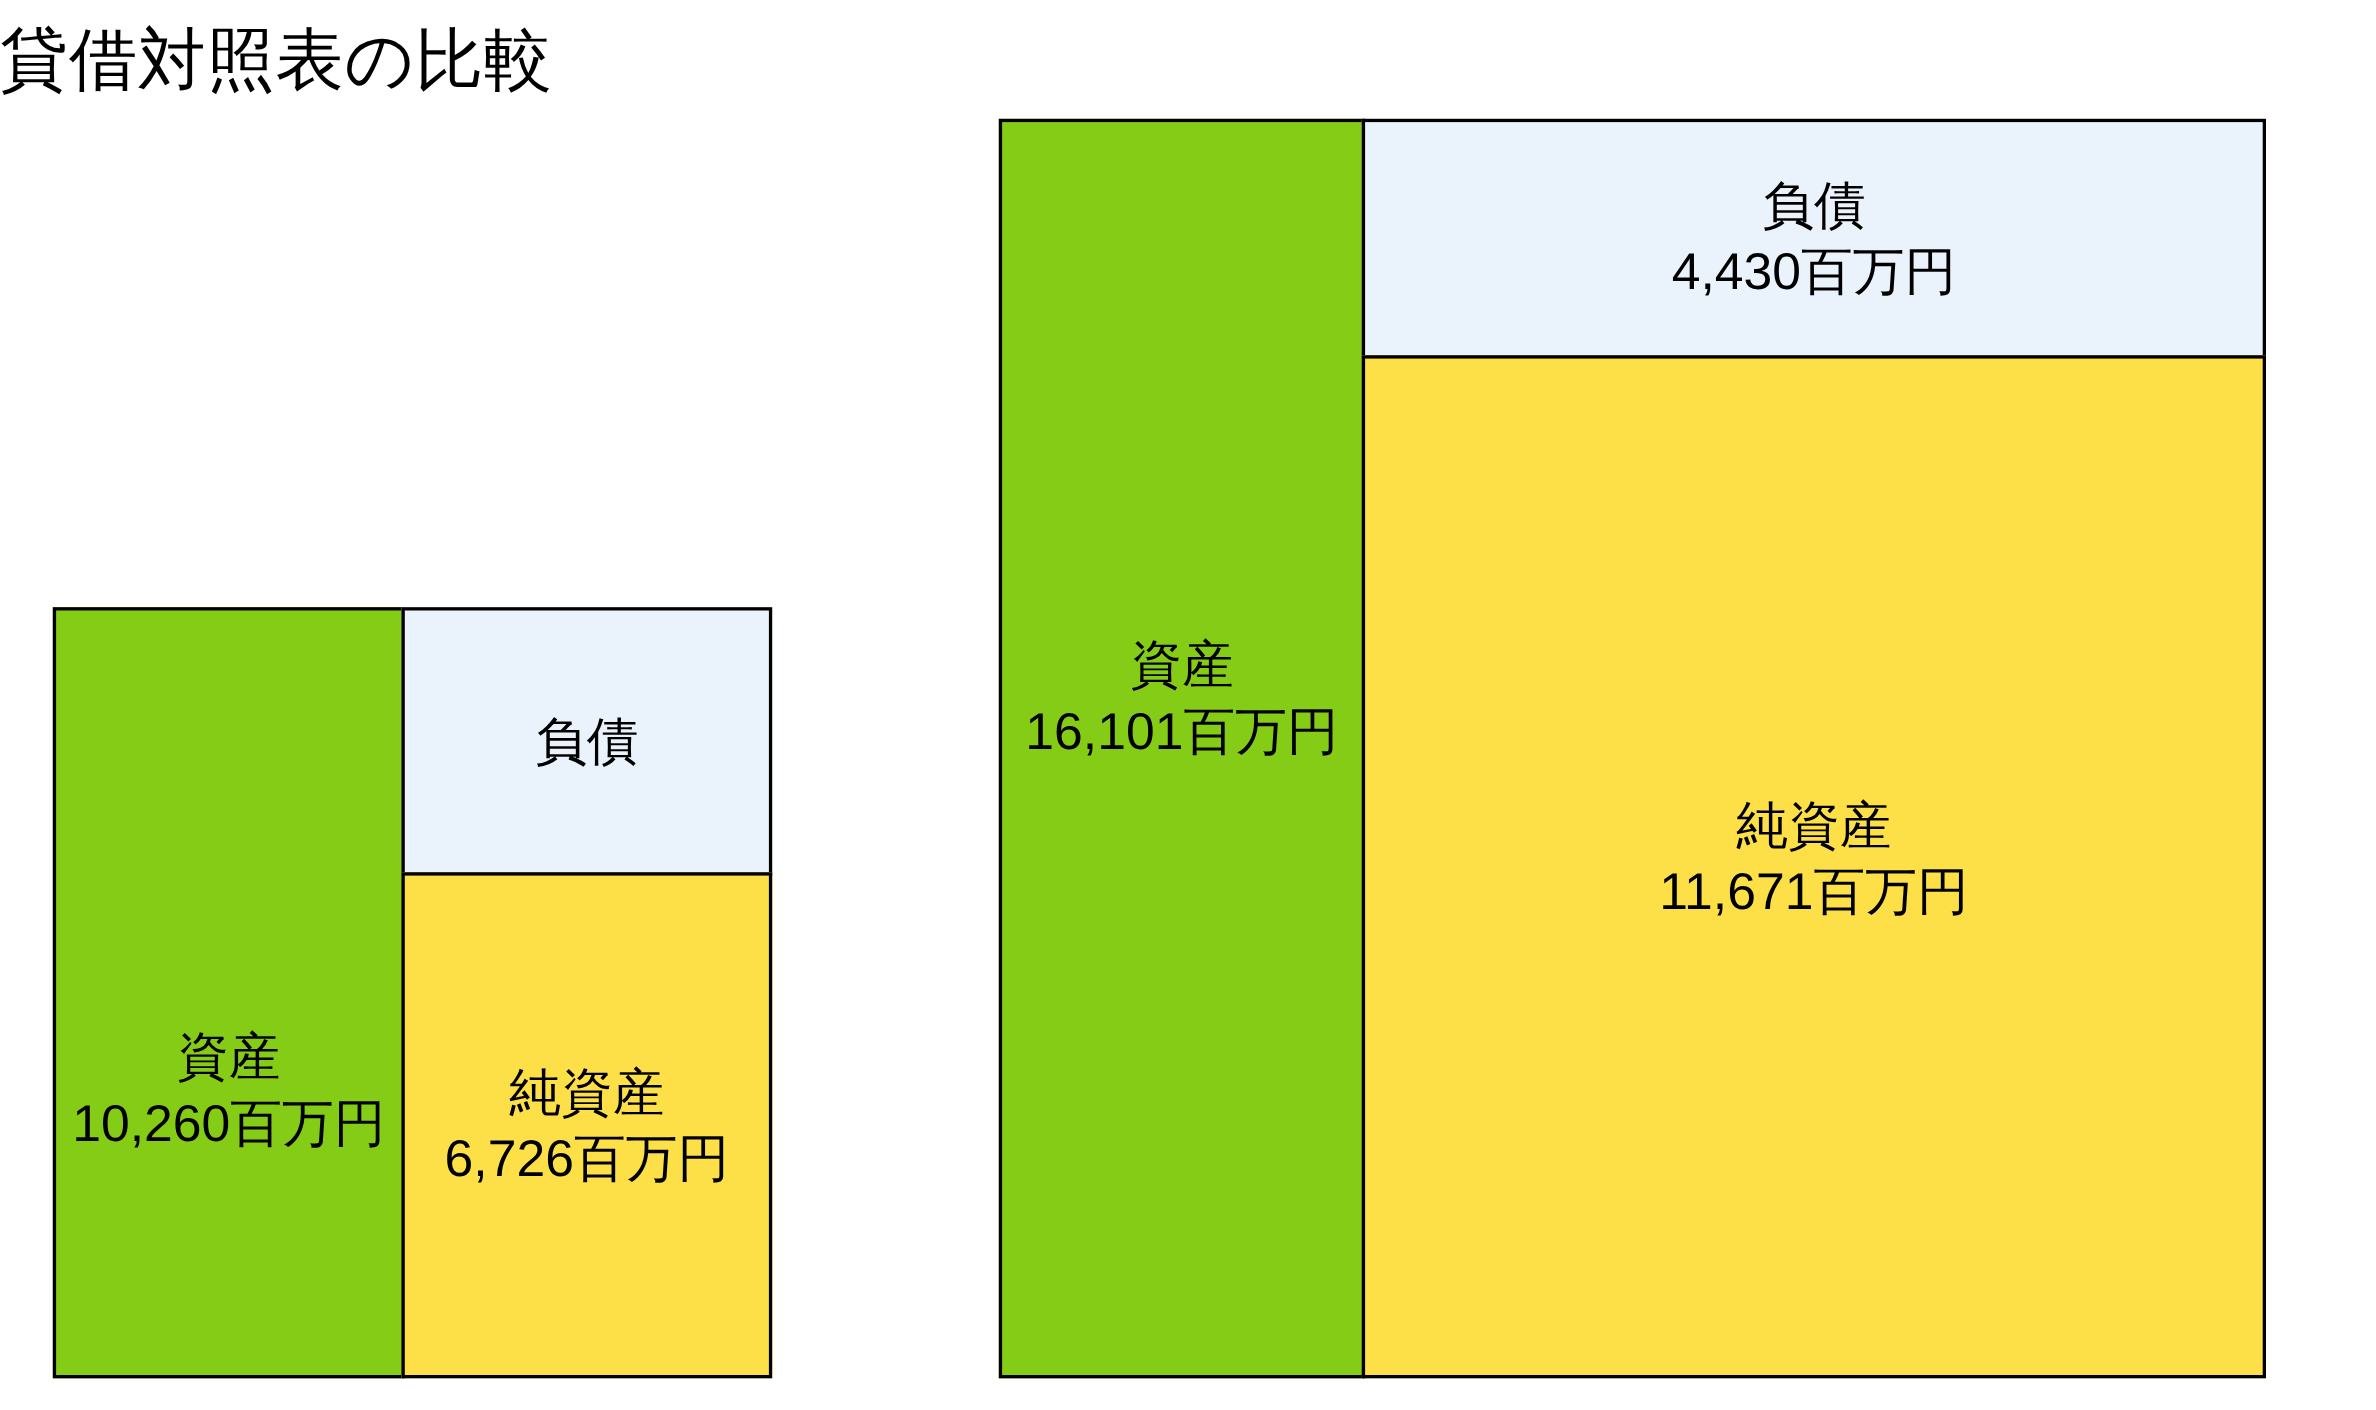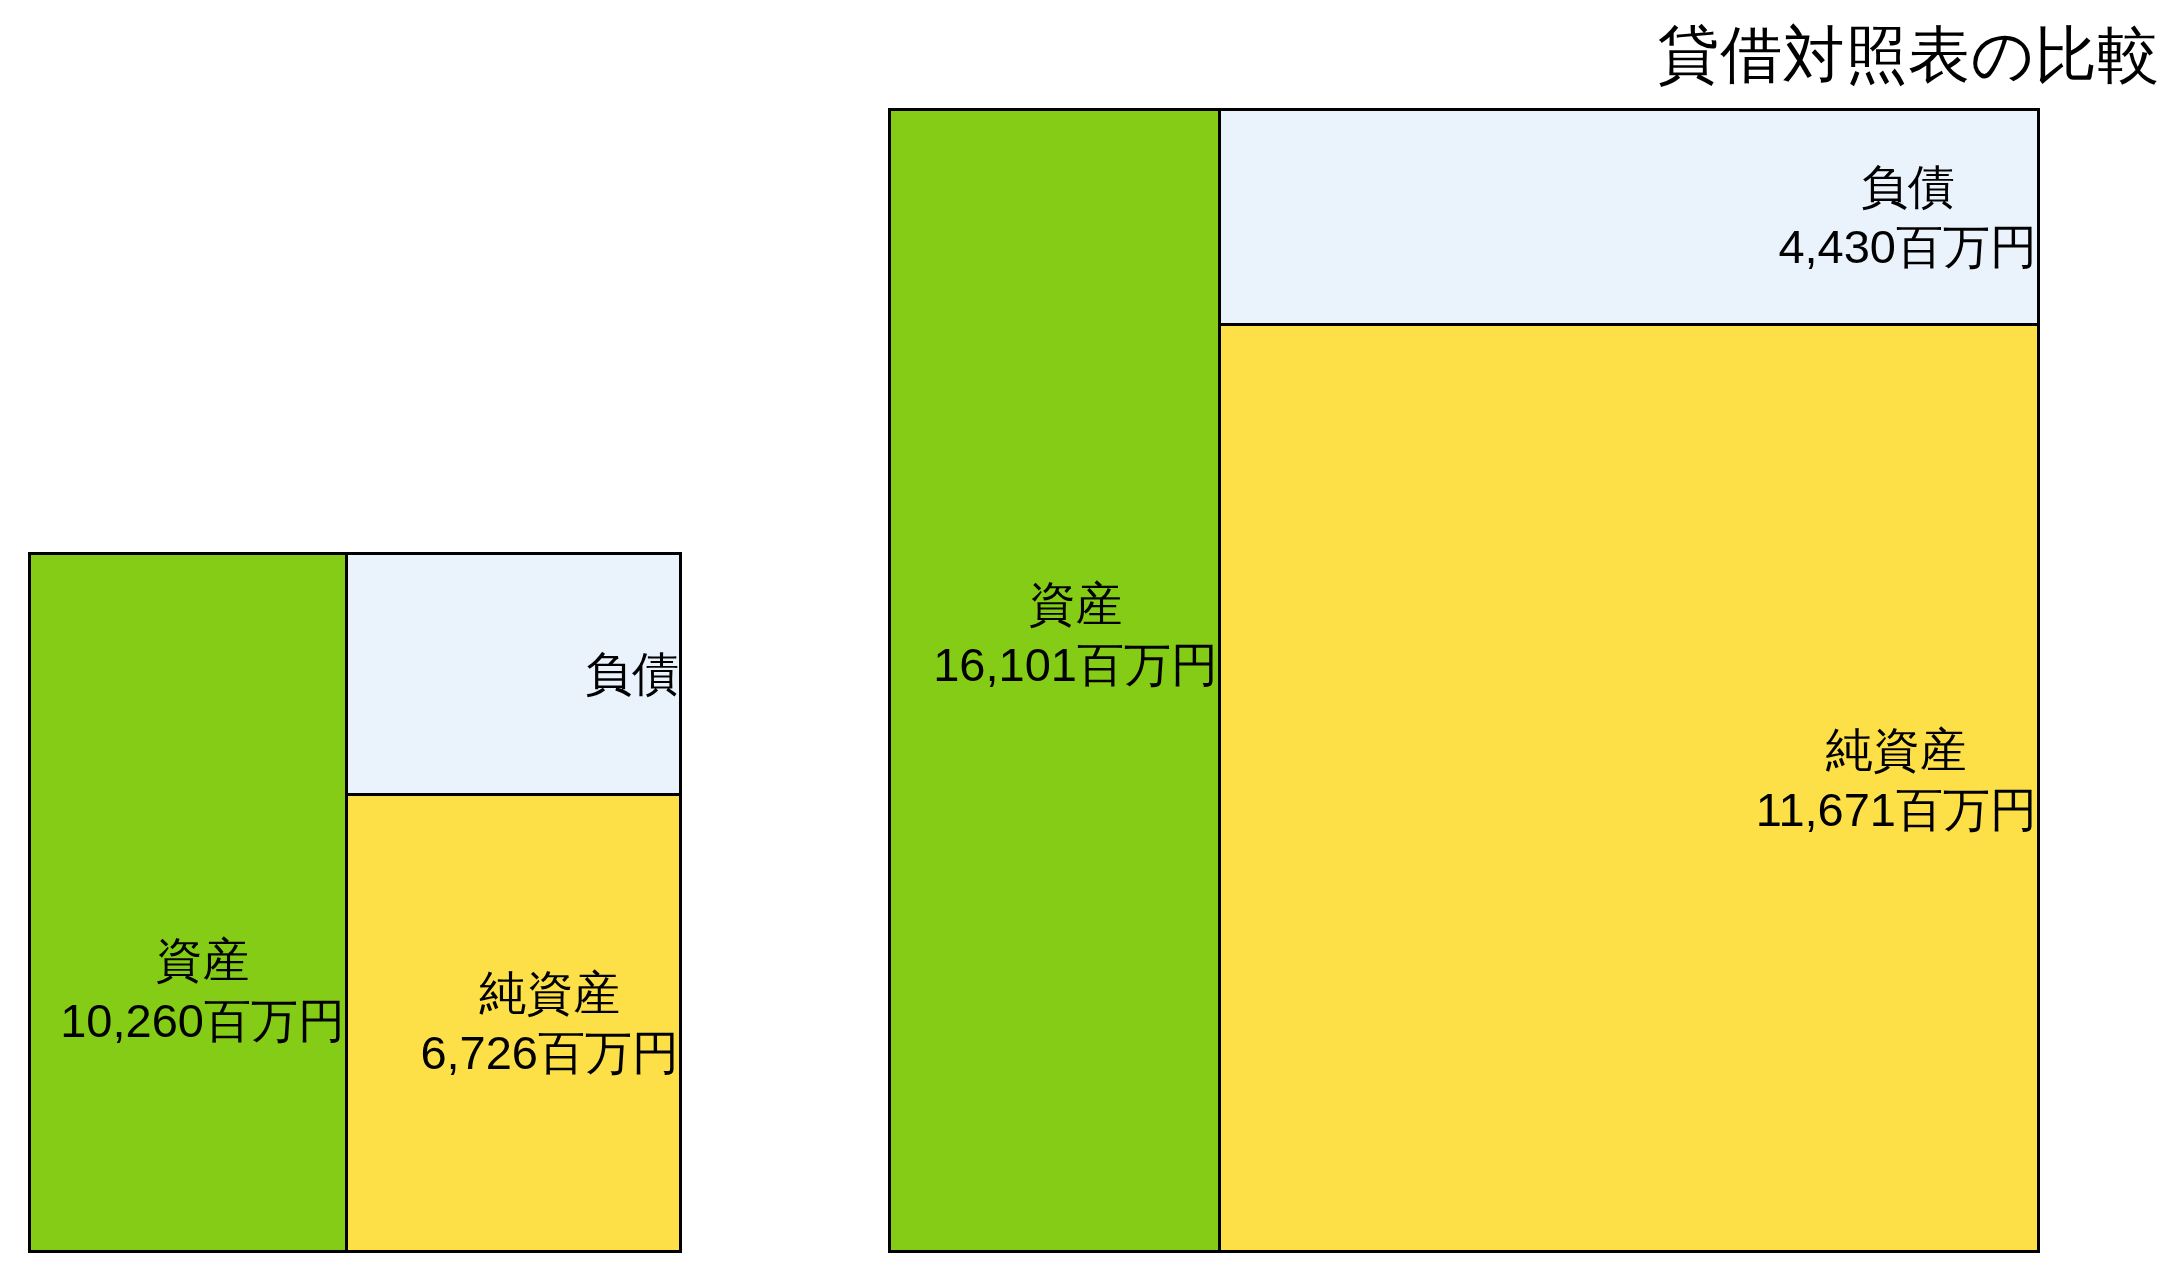--- a/index.html
+++ b/index.html
@@ -15,42 +15,43 @@
     font-family: "Liberation Sans", "DejaVu Sans", sans-serif;
     color: #000000;
   }
 
   
   #chart-title {
     position: absolute;
     top: 22px;
     left: 0;
     width: 2160px;
-    text-align: right;
+    text-align: left;
     font-size: 62px;
     font-weight: 400;
     line-height: 1.05;
     letter-spacing: 0.01em;
     white-space: nowrap;
   }
 
   
   .bs-figure {
     position: absolute;
     box-sizing: border-box;
   }
   .bs-col {
     position: absolute;
     box-sizing: border-box;
     border: 3px solid #000000;
     display: flex;
     align-items: center;
-    justify-content: flex-end;
+    justify-content: center;
     text-align: center;
     overflow: hidden;
+    margin-left: 20px;
   }
   .bs-col.assets      { background: #84cc16; }
   .bs-col.liabilities { background: #eaf3fc; }
   .bs-col.equity      { background: #fde047; }
 
   .bs-label {
     display: block;
     line-height: 1.28;
     white-space: nowrap;
   }

